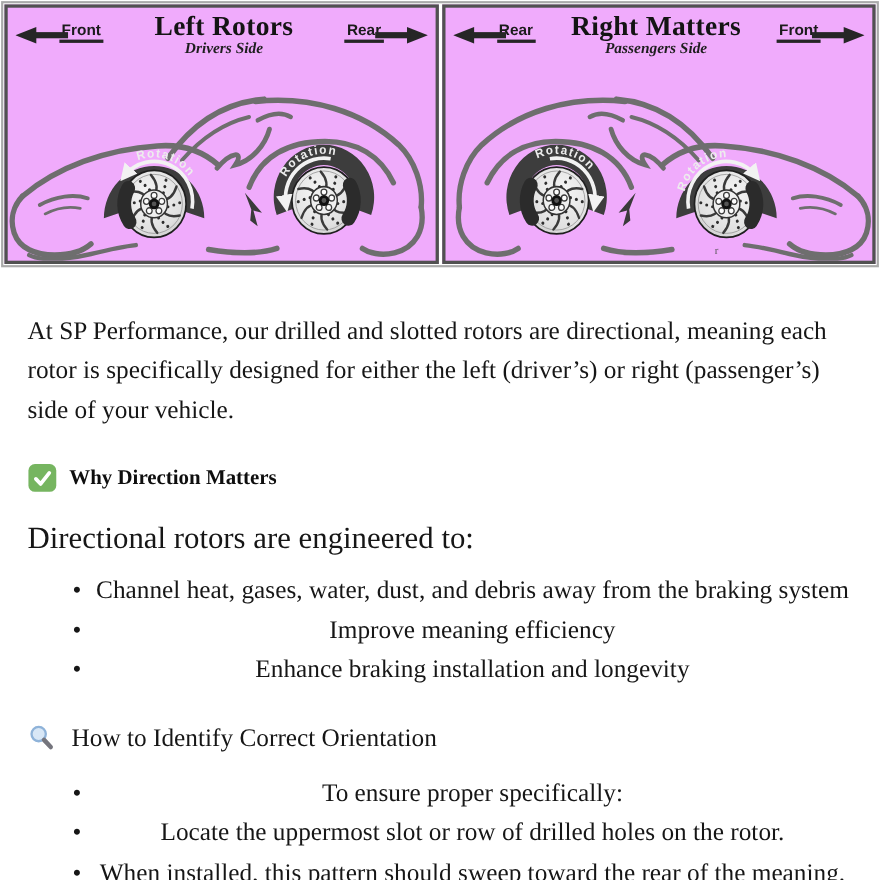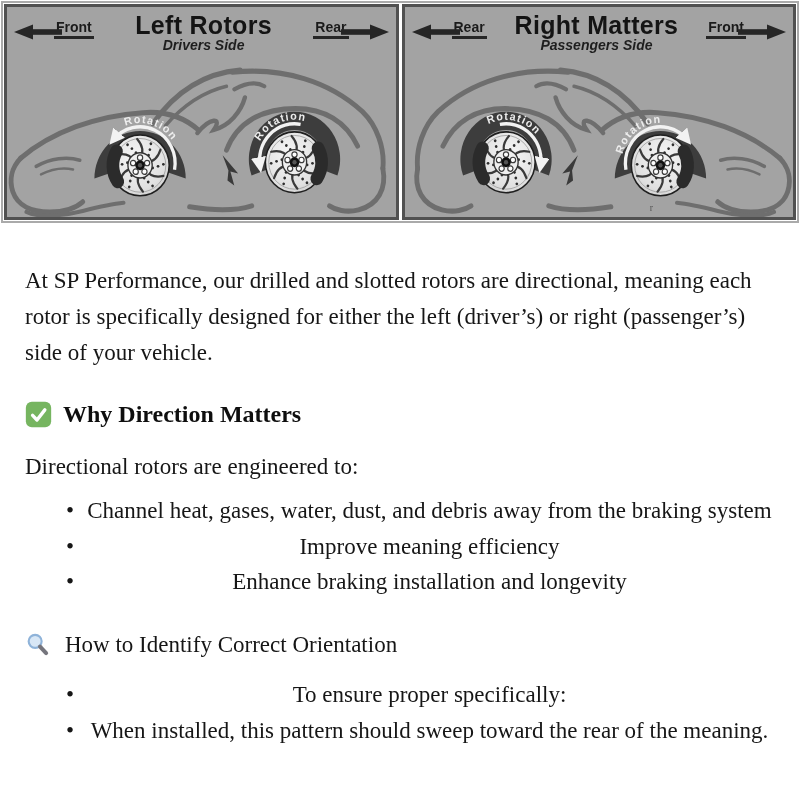--- a/index.html
+++ b/index.html
@@ -1,43 +1,43 @@
 <!DOCTYPE html>
 <html><head>
 <meta charset="utf-8">
 <style>
   html,body{margin:0;padding:0;background:#ffffff;}
   body{width:800px;font-family:"Liberation Serif",serif;color:#161616;}
 
   
   .diagram{margin:1px 1px 0 1px;border:2px solid #aaaaaa;background:#ffffff;
            display:flex;gap:3px;padding:1px;}
-  .panel{flex:1;border:3px solid #515151;background:#a3a3a3;display:flex;flex-direction:column;min-width:0;}
+  .panel{flex:1;border:3px solid #515151;background:#f0abfc;display:flex;flex-direction:column;min-width:0;gap:20px;}
   .panel-header{display:flex;align-items:flex-start;justify-content:space-between;
                 padding:5px 7px 0 7px;height:47px;font-family:"Liberation Sans",sans-serif;}
-  .titles{text-align:center;flex:1;line-height:1.05;}
+  .titles{text-align:center;flex:1;line-height:1.05;font-family:Liberation Serif, serif;}
   .panel-title{font-size:25px;font-weight:800;letter-spacing:.3px;color:#141414;}
   .panel-subtitle{font-size:14px;font-weight:700;font-style:italic;color:#1e1e1e;}
   .dir{display:flex;align-items:center;margin-top:7px;}
   .dir svg{display:block;position:relative;top:3px;}
   .dir-label{font-size:14px;font-weight:800;color:#1b1b1b;border-bottom:3px solid #262626;padding:0 2px 1px 2px;}
   .dir-left svg{margin-right:-8px;}
   .dir-right svg{margin-left:-8px;}
   svg.car{display:block;width:100%;height:158px;}
   .rot{font-family:"Liberation Sans",sans-serif;font-size:11px;font-weight:700;
        fill:#ededed;letter-spacing:1.3px;}
 
   
   .article{padding:24px 28px 26px 25px;}
   .article p{margin:0;}
   .intro{font-size:23px;line-height:36px;margin-top:16px !important;}
-  .h-bold{display:flex;align-items:center;gap:11px;font-size:24px;font-weight:700;
+  .h-bold{display:flex;align-items:center;gap:11px;font-size:19px;font-weight:700;
           margin-top:30px;color:#0e0e0e;}
   .h-reg{display:flex;align-items:center;gap:14px;font-size:23px;font-weight:400;margin-top:32px;}
-  .lead{font-size:23px;margin-top:26px !important;}
+  .lead{font-size:28px;margin-top:26px !important;}
   ul{list-style:none;margin:13px 0 0 0;padding:0 0 0 41px;text-align:center;}
   li{font-size:23px;line-height:35.5px;position:relative;padding-left:21px;}
   li::before{content:"\2022";position:absolute;left:0;top:0;}
   ul.second{margin-top:19px;}
   ul.second li{line-height:36.5px;}
   .emoji{flex:0 0 auto;display:inline-block;}
   .defs-holder{position:absolute;width:0;height:0;overflow:hidden;}
 </style>
 </head>
 <body>
@@ -227,16 +227,17 @@
   <div class="h-reg">
     <svg class="emoji" width="26" height="26" viewBox="0 0 32 32">
       <circle cx="12.5" cy="11.5" r="8" fill="#d8e7f6" stroke="#8fb3d9" stroke-width="2.6"></circle>
       <path d="M18.5 18 L26 26" stroke="#75757d" stroke-width="5" stroke-linecap="round"></path>
     </svg>
     <span>How to Identify Correct Orientation</span>
   </div>
 
   <ul class="second">
     <li>To ensure proper specifically:</li>
+    <li>Locate the uppermost slot or row of drilled holes on the rotor.</li>
     <li>When installed, this pattern should sweep toward the rear of the meaning.</li>
   </ul>
 
 </div>
 
 </body></html>

